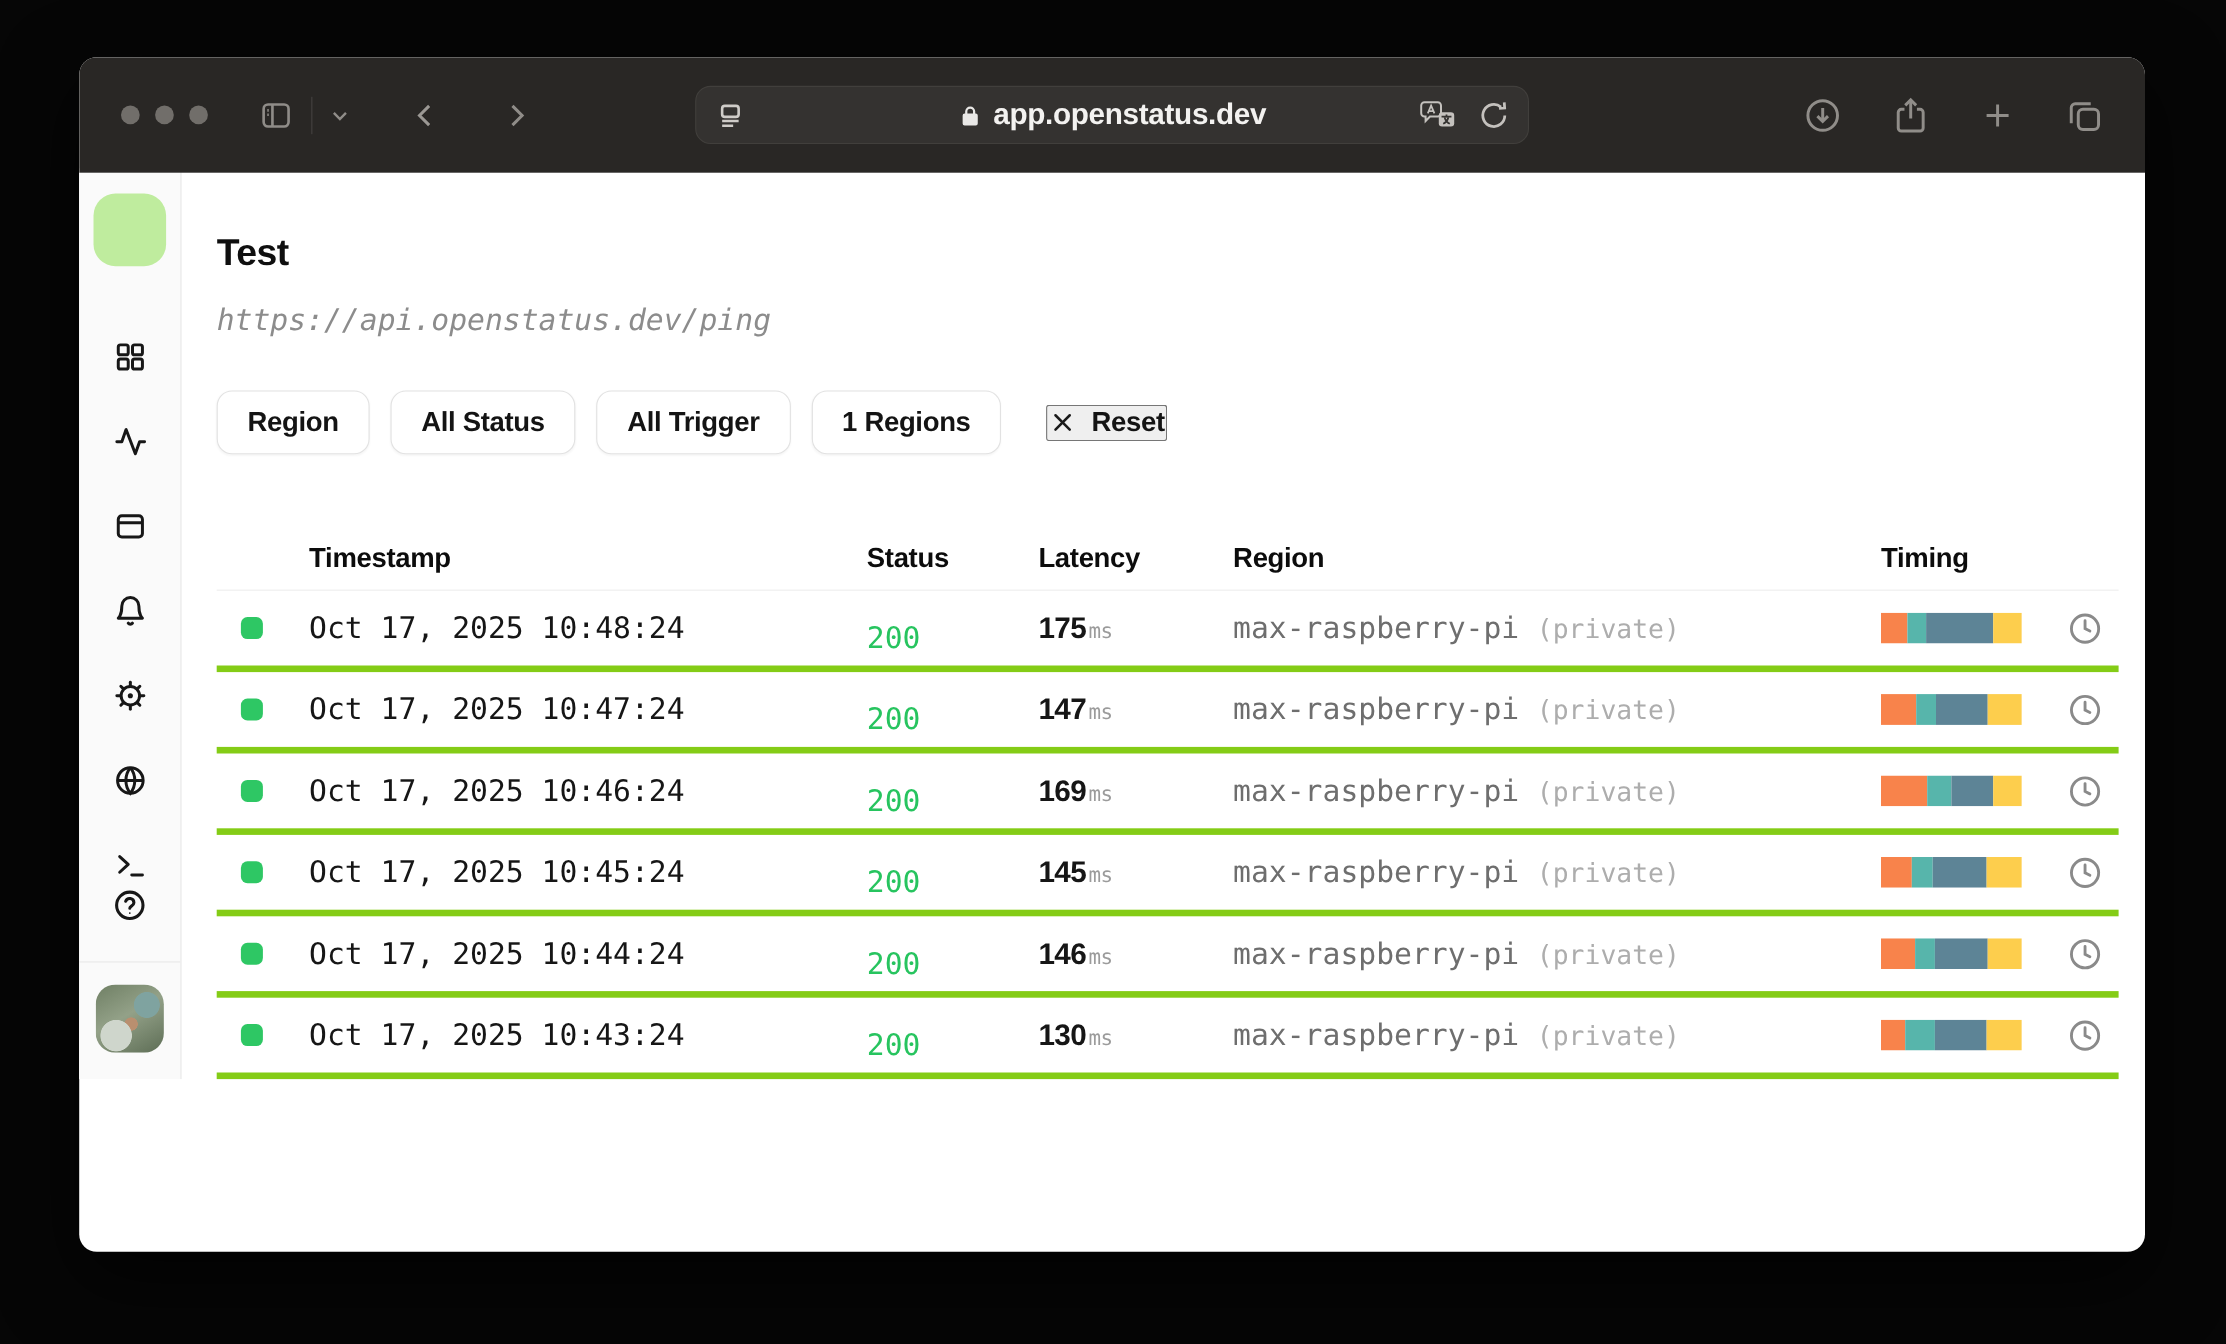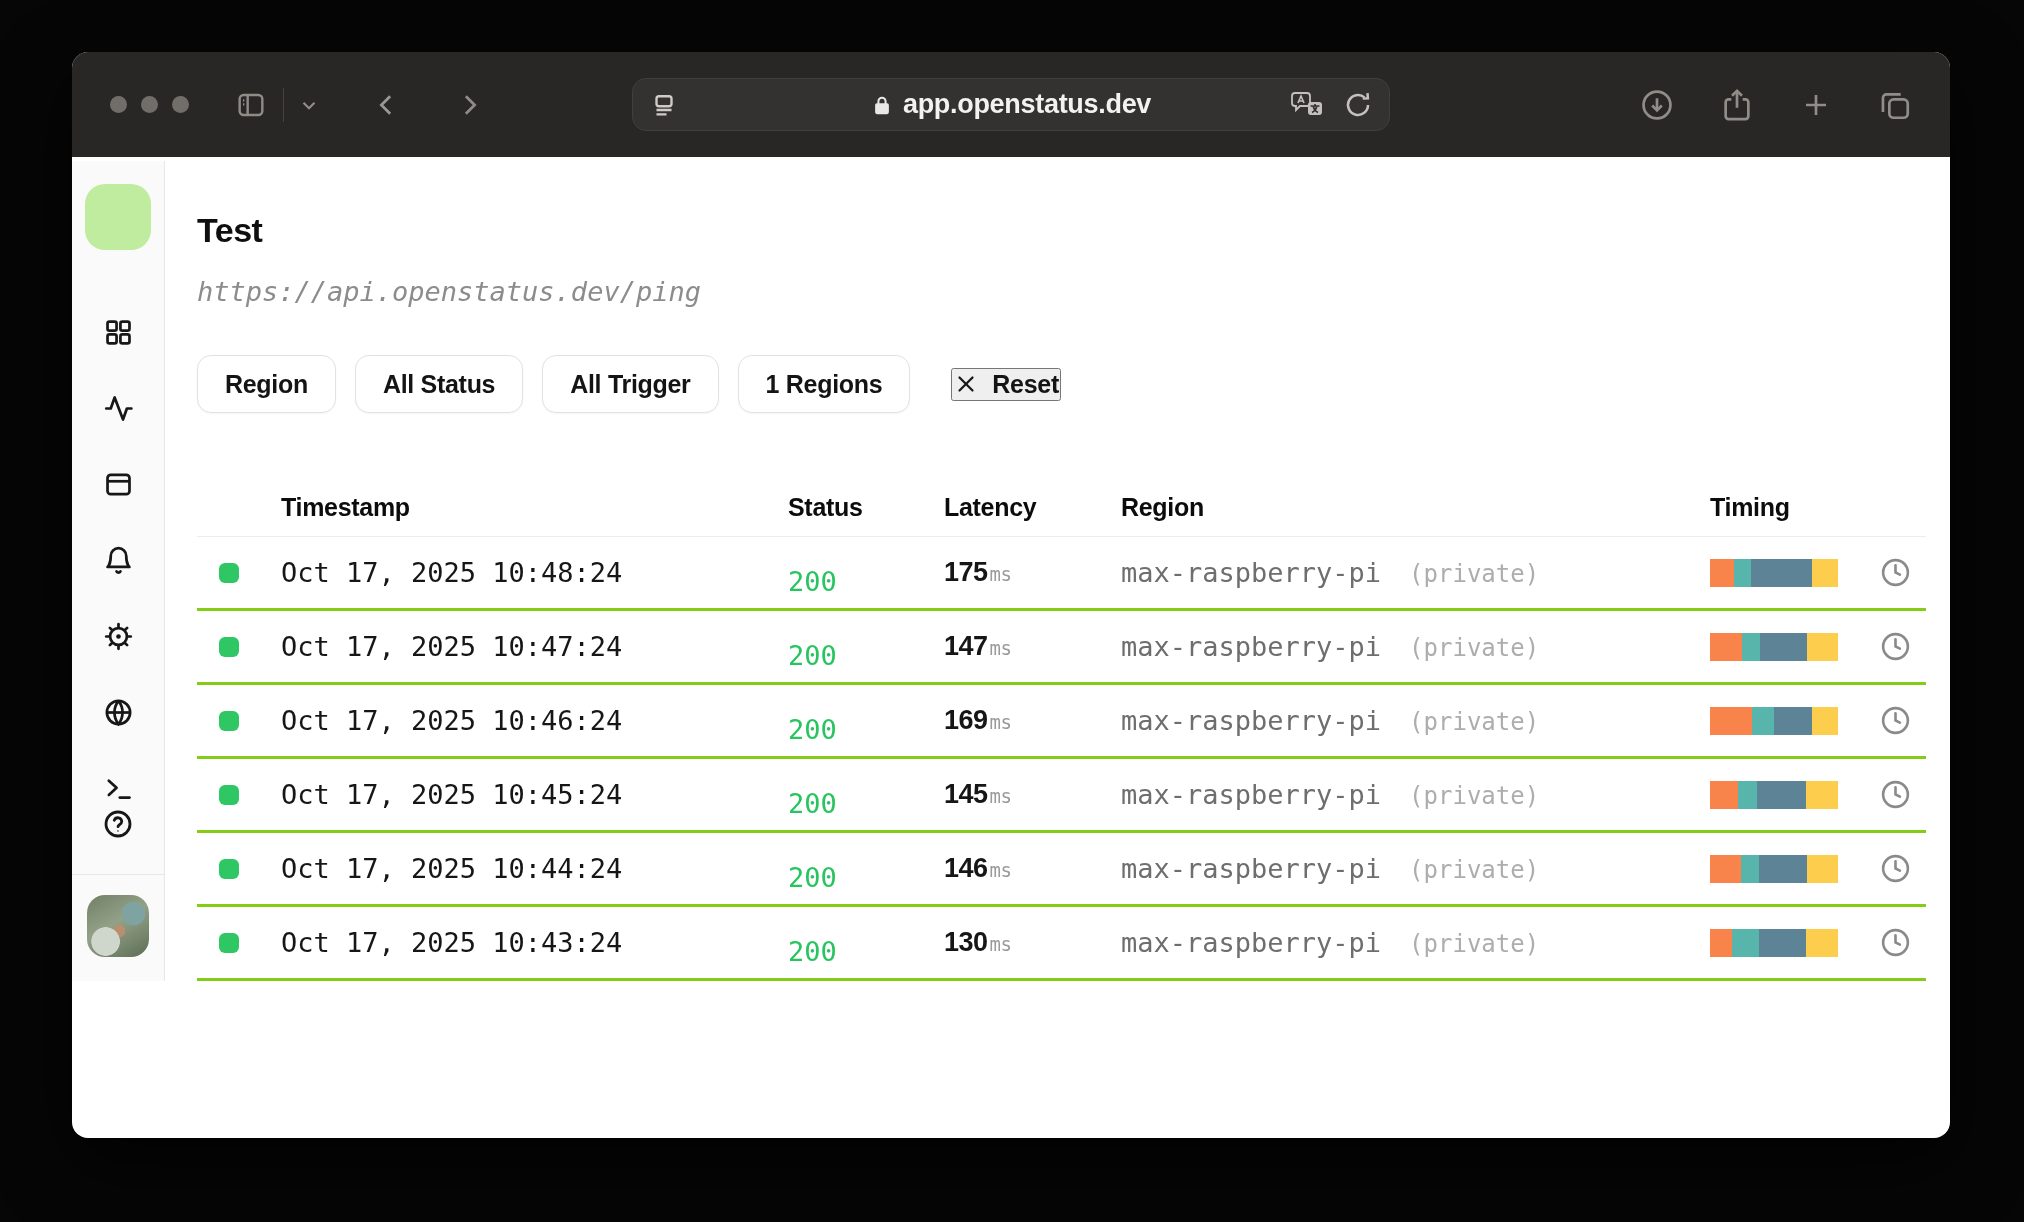--- a/index.html
+++ b/index.html
@@ -76,29 +76,29 @@
           display:flex; align-items:center; font-size:25px; font-weight:600; color:#141414;
           letter-spacing:-0.3px; box-shadow:0 1px 2px rgba(0,0,0,.04); cursor:pointer; }
   .reset { display:flex; align-items:center; gap:13px; margin-left:22px; cursor:pointer;
            font-size:25px; font-weight:600; color:#141414; letter-spacing:-0.3px; }
 
   
   .table { margin-top:66px; }
   .trow { display:grid; grid-template-columns:84px 507px 156px 177px 589px 1fr; align-items:center; }
   .thead { height:58px; border-bottom:1px solid #ededed; }
   .thead span { font-size:25px; font-weight:700; color:#0c0c0c; letter-spacing:-0.3px; }
-  .row { height:74px; border-bottom:3px solid #84cc16; cursor:pointer; }
+  .row { height:74px; border-bottom:6px solid #84cc16; cursor:pointer; }
   .dot-cell { padding-left:22px; }
   .dot { width:20px; height:20px; border-radius:6px; display:block; }
   .ts { font-size:27px; color:#161616; }
   .st { font-size:27px;margin-top:18px; }
   .lat { font-size:27px; font-weight:600; color:#161616; letter-spacing:-0.5px; }
   .lat .unit { font-family:"DejaVu Sans Mono","Liberation Mono",monospace; font-weight:400; font-size:19px; color:#9b9b9b; margin-left:2px; }
   .reg { font-size:27px; color:#6e6e6e; white-space:nowrap; overflow:hidden; }
-  .reg .note { font-size:24px; color:#adadad; margin-left:28px; }
+  .reg .note { font-size:24px; color:#adadad; margin-left:16px; }
   .timing-cell { display:flex; align-items:center; justify-content:space-between; padding-right:14px; }
   .tbar { width:128px; height:28px; display:flex; overflow:hidden; }
   .clock { color:#8a8a8a; display:flex; }
 </style>
 </head>
 <body>
 
 <div class="stage">
   <div class="window">
 

